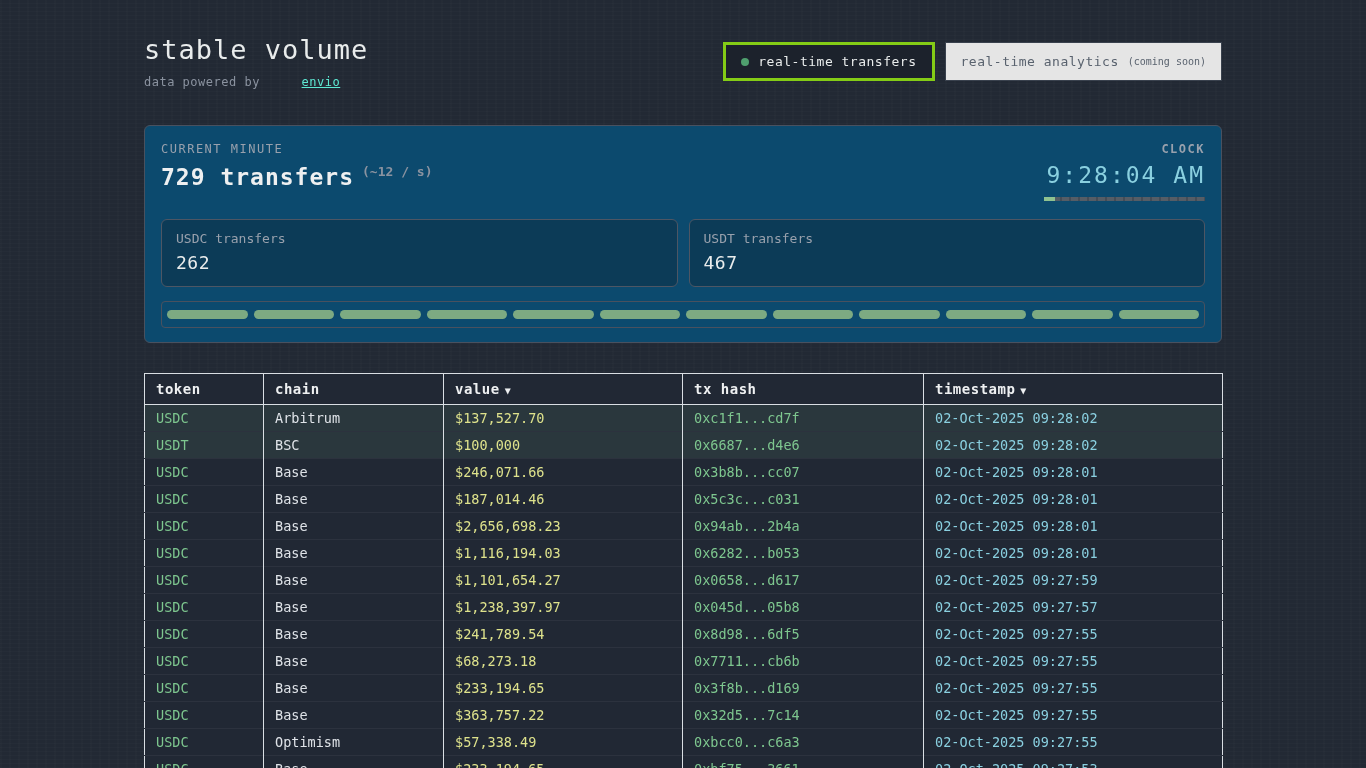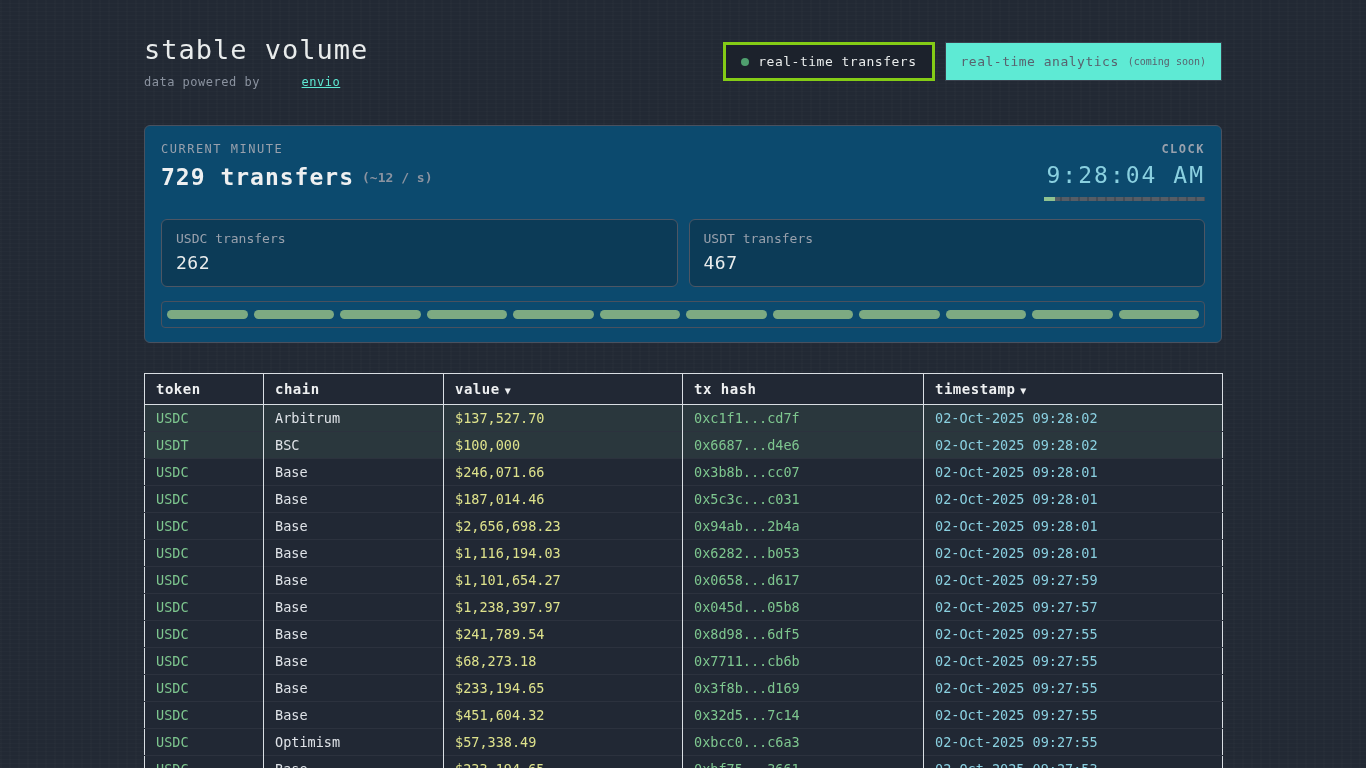--- a/index.html
+++ b/index.html
@@ -19,32 +19,32 @@
   .title { font-size: 27px; font-weight: normal; letter-spacing: 1px; color: #e9ecec; text-align: right; }
   .subtitle { margin-top: 10px; font-size: 12px; color: #8b93a0; letter-spacing: 0.5px; }
   .subtitle a { color: #5eead4; text-decoration: underline; margin-left: 34px; }
   .tabs { display: flex; gap: 10px; margin-top: 8px; }
   .tab {
     font-family: inherit; font-size: 13px; letter-spacing: 0.5px;
     padding: 9px 15px; background: #1c222c; cursor: pointer;
     display: flex; align-items: center; gap: 9px;
   }
   .tab.active { border: 3px solid #84cc16; color: #e9ecec; }
-  .tab.disabled { border: 1px solid #39414d; color: #59626e; cursor: default; background: #5eead4; }
+  .tab.disabled { border: 1px solid #39414d; color: #59626e; cursor: default; background: #e5e5e5; }
   .dot { width: 8px; height: 8px; border-radius: 50%; background: #4f9f6e; display: inline-block; }
   .tab .soon { font-size: 10px; letter-spacing: 0; }
 
   
   .hero {
     margin-top: 36px; border: 1px solid #49515f; border-radius: 6px;
     background: #0c4a6e; padding: 16px 16px 14px 16px;
   }
   .hero-top { display: flex; justify-content: space-between; align-items: flex-start; }
   .hero-label { font-size: 12px; letter-spacing: 1.5px; color: #99a1ad; }
-  .hero-count-line { margin-top: 8px; display: flex; align-items: center; gap: 8px; }
+  .hero-count-line { margin-top: 8px; display: flex; align-items: flex-start; gap: 8px; }
   .hero-count { font-size: 23px; font-weight: bold; color: #eef0f1; letter-spacing: 1px; }
   .hero-rate { font-size: 13px; color: #8b93a0; font-weight: bold; }
   .clock-block { text-align: right; }
   .clock-label { font-size: 12px; letter-spacing: 1.5px; color: #99a1ad; font-weight: bold; }
   .clock-time { margin-top: 6px; font-size: 23px; color: #8ad0e0; letter-spacing: 2px; }
   .clock-track {
     margin-top: 9px; width: 161px; height: 4px; background: #555d66;
     background-image: repeating-linear-gradient(90deg, transparent 0 7px, #454d57 7px 9px);
     position: relative;
   }
@@ -251,21 +251,21 @@
         <tr>
           <td class="c-token">USDC</td>
           <td class="c-chain">Base</td>
           <td class="c-value">$233,194.65</td>
           <td class="c-hash">0x3f8b...d169</td>
           <td class="c-time">02-Oct-2025 09:27:55</td>
         </tr>
         <tr>
           <td class="c-token">USDC</td>
           <td class="c-chain">Base</td>
-          <td class="c-value">$451,604.32</td>
+          <td class="c-value">$363,757.22</td>
           <td class="c-hash">0x32d5...7c14</td>
           <td class="c-time">02-Oct-2025 09:27:55</td>
         </tr>
         <tr>
           <td class="c-token">USDC</td>
           <td class="c-chain">Optimism</td>
           <td class="c-value">$57,338.49</td>
           <td class="c-hash">0xbcc0...c6a3</td>
           <td class="c-time">02-Oct-2025 09:27:55</td>
         </tr>

